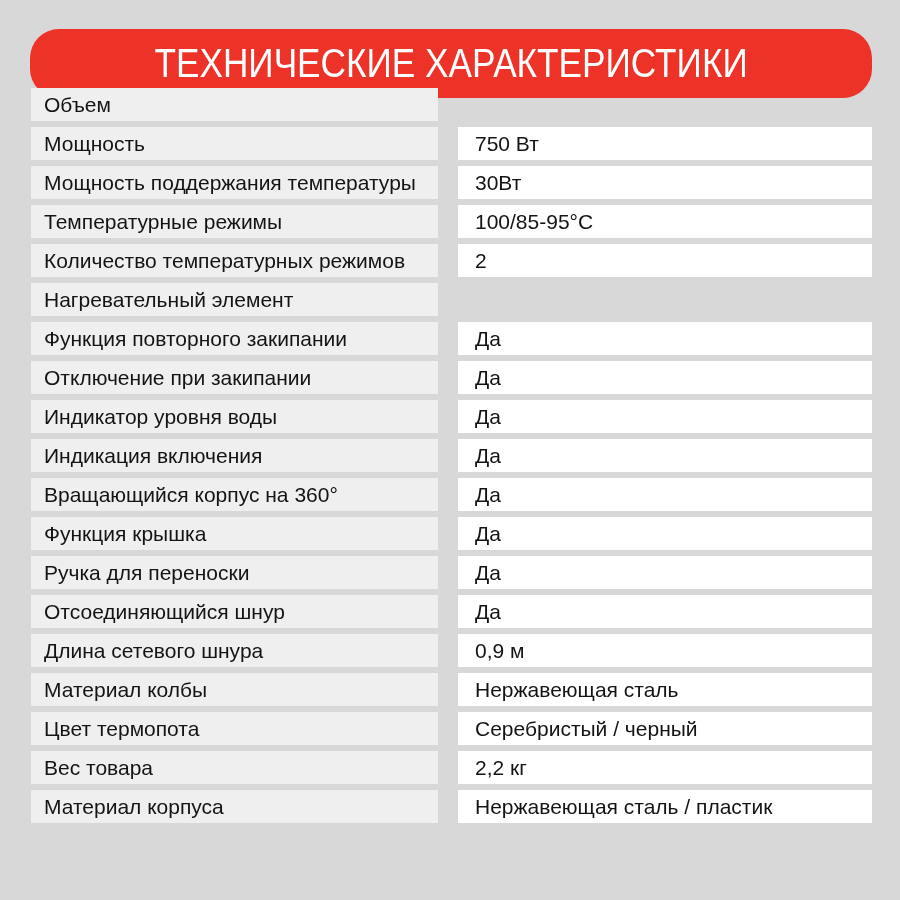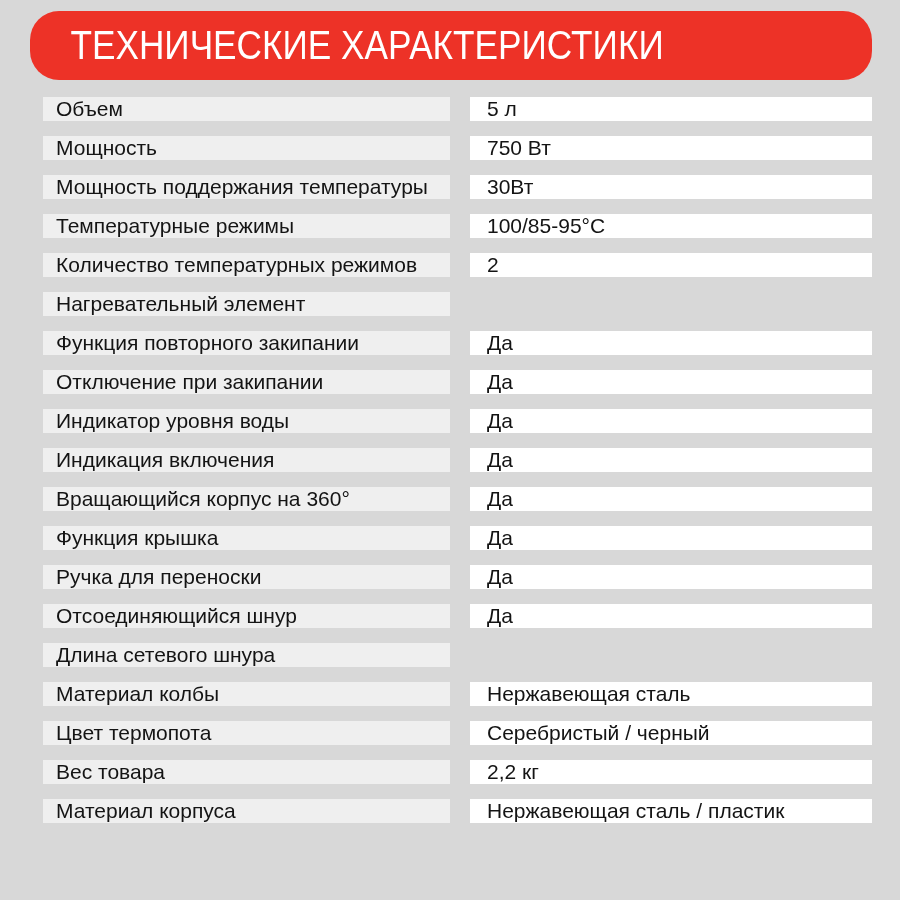--- a/index.html
+++ b/index.html
@@ -15,27 +15,27 @@
   }
   .page {
     position: relative;
     width: 900px;
     height: 900px;
     box-sizing: border-box;
   }
   .header {
     position: absolute;
     left: 30px;
-    top: 11px;
+    top: 29px;
     width: 842px;
     height: 69px;
     background: var(--accent-red, #ed3227);
     display: flex;
     align-items: center;
-    justify-content: flex-start;
+    justify-content: center;
     border-radius: 29px;
   }
   .header-title {
     color: var(--header-text, #ffffff);
     font-size: 40px;
     font-weight: 400;
     white-space: nowrap;
     transform: scaleX(0.88);
     transform-origin: center;
     letter-spacing: 0px;
@@ -45,24 +45,23 @@
     top: 88px;
     left: 0;
     right: 0;
     display: flex;
     flex-direction: column;
     row-gap: 6px;
   }
   .spec-row {
     display: flex;
     height: 33px;
-    margin-left: 43px;
+    margin-left: 31px;
     margin-right: 28px;
     column-gap: 20px;
-    align-items: flex-end;
   }
   .cell {
     display: flex;
     align-items: center;
     box-sizing: border-box;
     font-size: 21px;
     color: var(--text-color, #141414);
     white-space: nowrap;
     overflow: hidden;
   }
@@ -80,21 +79,20 @@
 </head>
 <body style="--accent-red: #ed3227; --header-text: #ffffff; --page-bg: #d8d8d8; --label-cell-bg: #efefef; --value-cell-bg: #ffffff; --text-color: #141414;">
 
 <div class="page">
   <div class="header">
     <div class="header-title">ТЕХНИЧЕСКИЕ ХАРАКТЕРИСТИКИ</div>
   </div>
   <div class="spec-table">
   <div class="spec-row">
     <div class="cell label">Объем</div>
-    <div class="cell value">5 л</div>
   </div>
 
   <div class="spec-row">
     <div class="cell label">Мощность</div>
     <div class="cell value">750 Вт</div>
   </div>
 
   <div class="spec-row">
     <div class="cell label">Мощность поддержания температуры</div>
     <div class="cell value">30Вт</div>
@@ -149,20 +147,21 @@
     <div class="cell value">Да</div>
   </div>
 
   <div class="spec-row">
     <div class="cell label">Отсоединяющийся шнур</div>
     <div class="cell value">Да</div>
   </div>
 
   <div class="spec-row">
     <div class="cell label">Длина сетевого шнура</div>
+    <div class="cell value">0,9 м</div>
   </div>
 
   <div class="spec-row">
     <div class="cell label">Материал колбы</div>
     <div class="cell value">Нержавеющая сталь</div>
   </div>
 
   <div class="spec-row">
     <div class="cell label">Цвет термопота</div>
     <div class="cell value">Серебристый / черный</div>

